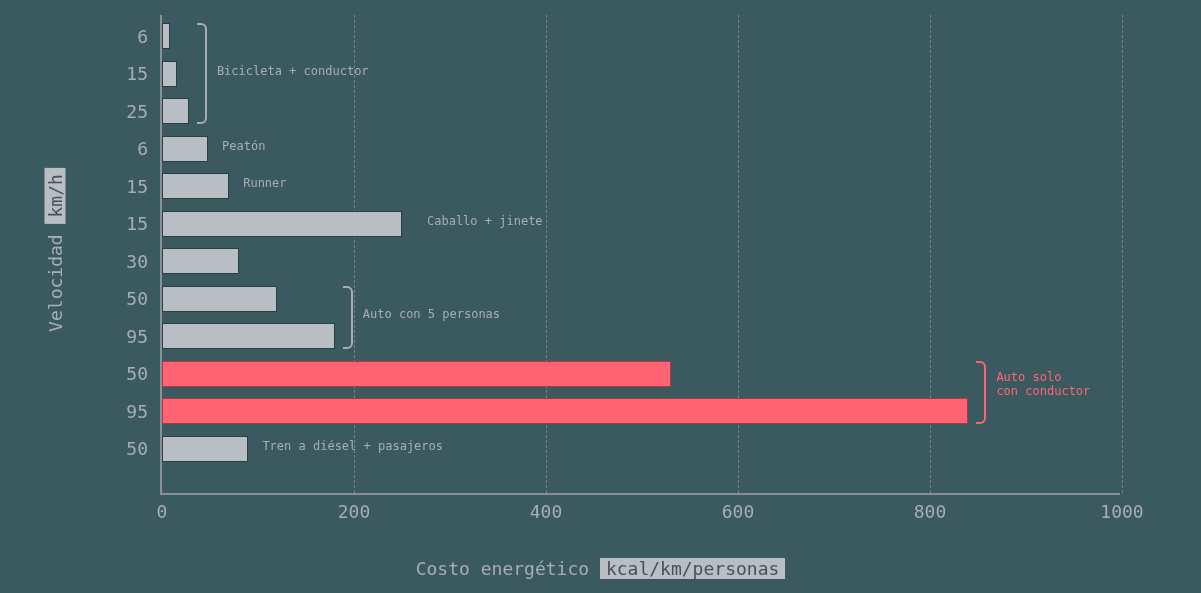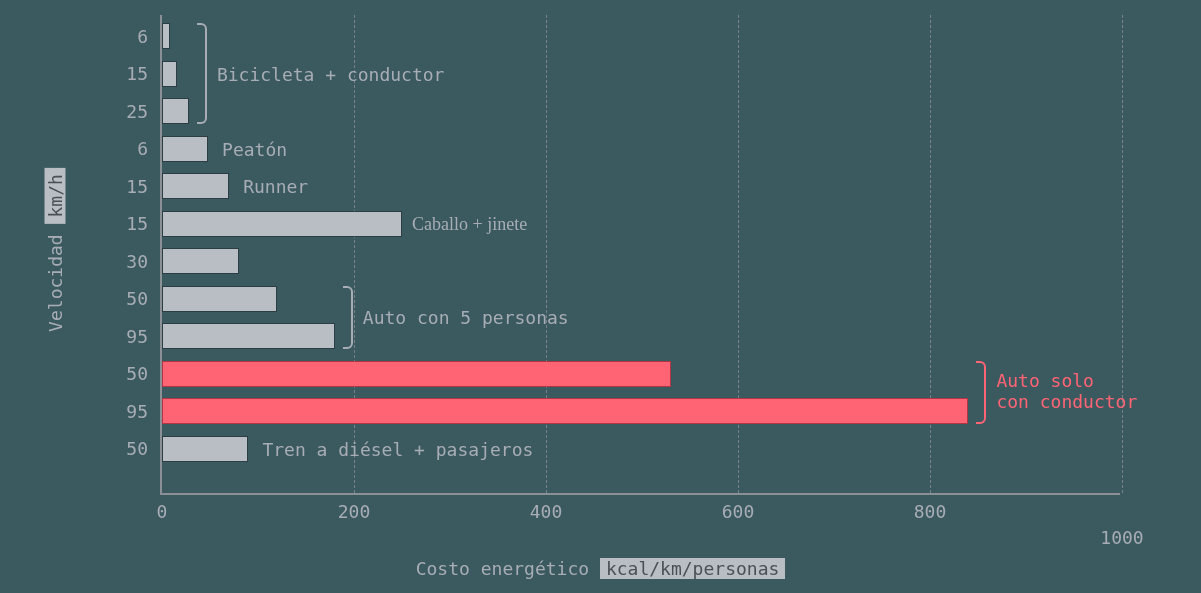--- a/index.html
+++ b/index.html
@@ -47,21 +47,21 @@
   .bar-ytick {
     position: absolute;
     right: 100%;
     padding-right: 14px;
     font-size: 18px;
     color: #a8adb5;
     white-space: nowrap;
   }
   .bar-note {
     position: absolute;
-    font-size: 18px;
+    font-size: 12px;
     color: #a8adb5;
     white-space: nowrap;
   }
   .bar-note.hl { color: #ff6475; }
   .x-tick {
     position: absolute;
     top: 100%;
     transform: translateX(-50%);
     padding-top: 8px;
     font-size: 18px;
@@ -116,21 +116,21 @@
     <div class="x-tick" style="left: 0px;">0</div>
     <div class="grid-line" style="left: 192px;"></div>
     <div class="x-tick" style="left: 192px;">200</div>
     <div class="grid-line" style="left: 384px;"></div>
     <div class="x-tick" style="left: 384px;">400</div>
     <div class="grid-line" style="left: 576px;"></div>
     <div class="x-tick" style="left: 576px;">600</div>
     <div class="grid-line" style="left: 768px;"></div>
     <div class="x-tick" style="left: 768px;">800</div>
     <div class="grid-line" style="left: 960px;"></div>
-    <div class="x-tick" style="left: 960px; margin-top: 26px;">1000</div>
+    <div class="x-tick" style="left: 960px;">1000</div>
     <div class="bar-row" style="top: 8px;">
       <div class="bar-ytick">6</div>
       <div class="bar" style="width: 7.68px;"></div>
     </div>
     <div class="bar-row" style="top: 45.5px;">
       <div class="bar-ytick">15</div>
       <div class="bar" style="width: 15.36px;"></div>
     </div>
     <div class="bar-row" style="top: 83px;">
       <div class="bar-ytick">25</div>
@@ -169,21 +169,21 @@
       <div class="bar hl" style="width: 806.4px;"></div>
     </div>
     <div class="bar-row" style="top: 420.5px;">
       <div class="bar-ytick">50</div>
       <div class="bar" style="width: 86.4px;"></div>
     </div>
     <div class="bracket" style="left: 34.88px; top: 8px; height: 101px;"></div>
     <div class="bar-note" style="left: 54.88px; top: 48.5px;">Bicicleta + conductor</div>
     <div class="bar-note" style="left: 60.08px; top: 123.5px;">Peatón</div>
     <div class="bar-note" style="left: 81.2px; top: 161px;">Runner</div>
-    <div class="bar-note" style="left: 250px; top: 198.5px; font-family: Liberation Serif, serif;">Caballo + jinete</div>
+    <div class="bar-note" style="left: 265px; top: 198.5px;">Caballo + jinete</div>
     <div class="bracket" style="left: 180.8px; top: 270.5px; height: 63.5px;"></div>
     <div class="bar-note" style="left: 200.8px; top: 292.25px;">Auto con 5 personas</div>
     <div class="bracket hl" style="left: 814.4px; top: 345.5px; height: 63.5px;"></div>
     <div class="bar-note" style="left: 100.4px; top: 423.5px;">Tren a diésel + pasajeros</div>
     <div class="bar-note hl" style="left: 834.4px; top: 355.25px;">Auto solo<br>con conductor</div>
   </div>
 
 <div class="x-axis-label">
   <span>Costo energético</span>
   <span class="x-axis-unit">kcal/km/personas</span>

